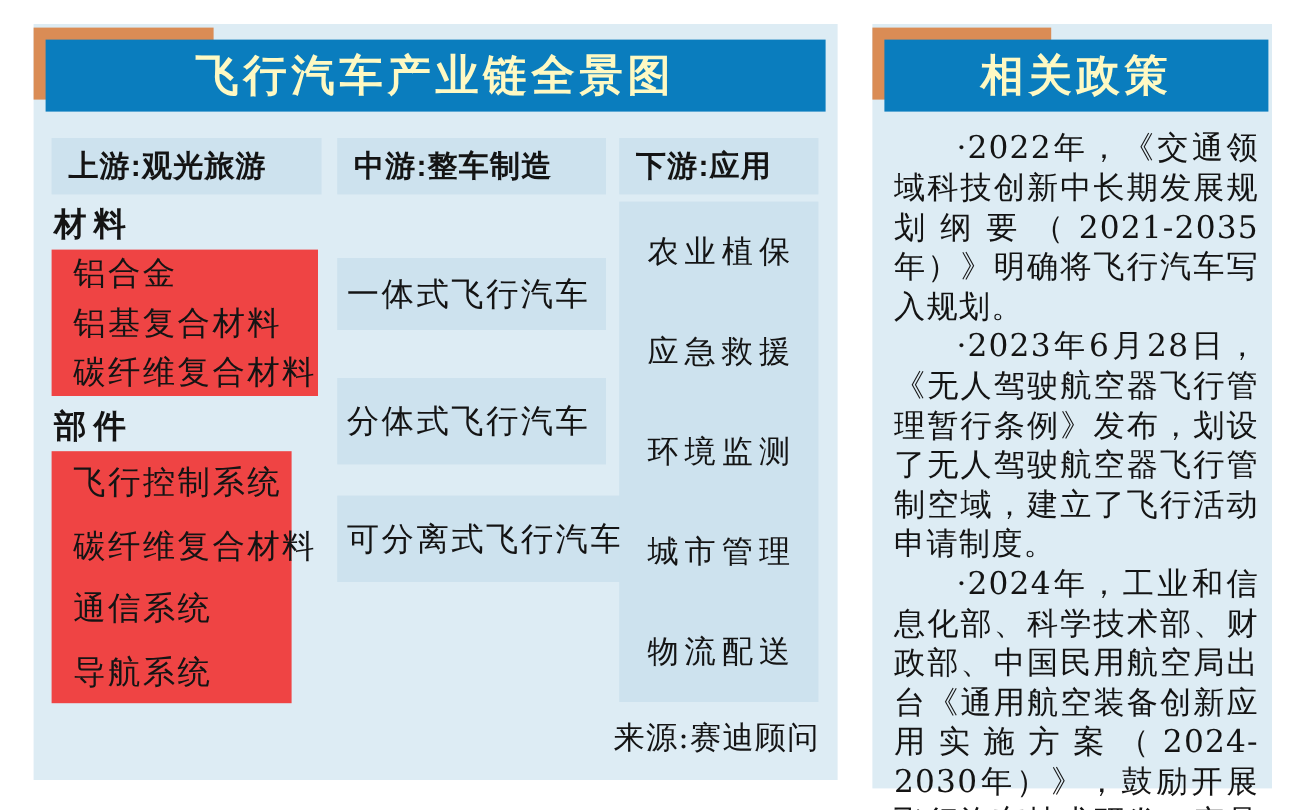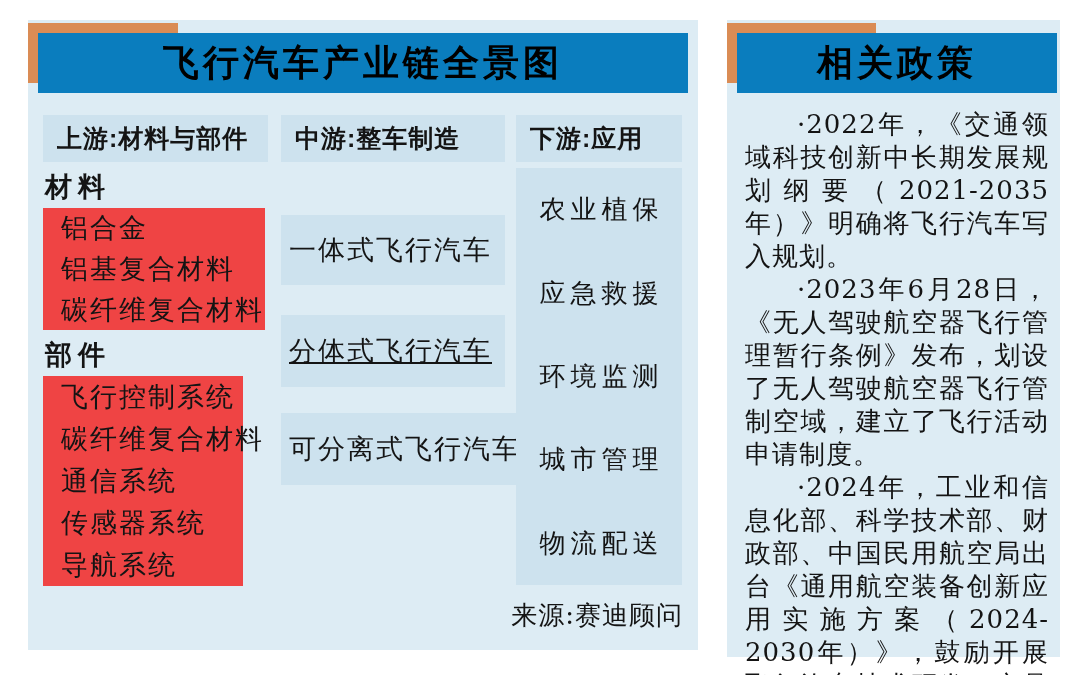--- a/index.html
+++ b/index.html
@@ -30,21 +30,21 @@
     top: 13px;
     height: 60px;
     background: #0a7dbe;
     display: flex;
     align-items: center;
     justify-content: center;
   }
   .banner-left  { left: 10px; width: 650px; }
   .banner-right { left: 10px; width: 320px; }
   .banner-title {
-    color: #000000;
+    color: #fef9c3;
     font-weight: bold;
     font-size: 36px;
     letter-spacing: 4px;
     white-space: nowrap;
     font-family: Liberation Mono, monospace;
   }
   .col-header {
     position: absolute;
     top: 95px;
     height: 47px;
@@ -139,44 +139,43 @@
 <body>
 
 <div class="stage">
 
   <div class="panel panel-left">
     <div class="orange-accent"></div>
     <div class="banner banner-left">
       <span class="banner-title">飞行汽车产业链全景图</span>
     </div>
 
-    <div class="col-header" style="left:15px; width:225px;">上游:材料与部件</div>
+    <div class="col-header" style="left:15px; width:225px;">上游:观光旅游</div>
 
     <div class="sub-label" style="top:150px;">材料</div>
 
     <div class="item-box" style="left:15px; top:188px; width:222px; height:122px;">
       <div class="item">铝合金</div>
       <div class="item">铝基复合材料</div>
       <div class="item">碳纤维复合材料</div>
     </div>
 
     <div class="sub-label" style="top:318px;">部件</div>
 
     <div class="item-box" style="left:15px; top:356px; width:200px; height:210px;">
       <div class="item">飞行控制系统</div>
       <div class="item">碳纤维复合材料</div>
       <div class="item">通信系统</div>
-      <div class="item">传感器系统</div>
       <div class="item">导航系统</div>
     </div>
 
     <div class="col-header" style="left:253px; width:224px;">中游:整车制造</div>
 
-    <div class="single-box" style="left:253px; top:195px; width:224px; height:70px;">一体式飞行汽车</div>
-    <div class="single-box" style="left:253px; top:295px; width:224px; height:72px;text-decoration:underline;">分体式飞行汽车</div>
+    <div class="single-box" style="left:253px; top:195px; width:224px; height:60px;">一体式飞行汽车</div>
+    <div class="single-box" style="left:253px; top:295px; width:224px; height:72px;">分体式飞行汽车</div>
     <div class="single-box" style="left:253px; top:393px; width:238px; height:72px;">可分离式飞行汽车</div>
 
     <div class="col-header" style="left:488px; width:166px;">下游:应用</div>
 
     <div class="apps-box">
       <div class="item">农业植保</div>
       <div class="item">应急救援</div>
       <div class="item">环境监测</div>
       <div class="item">城市管理</div>
       <div class="item">物流配送</div>

